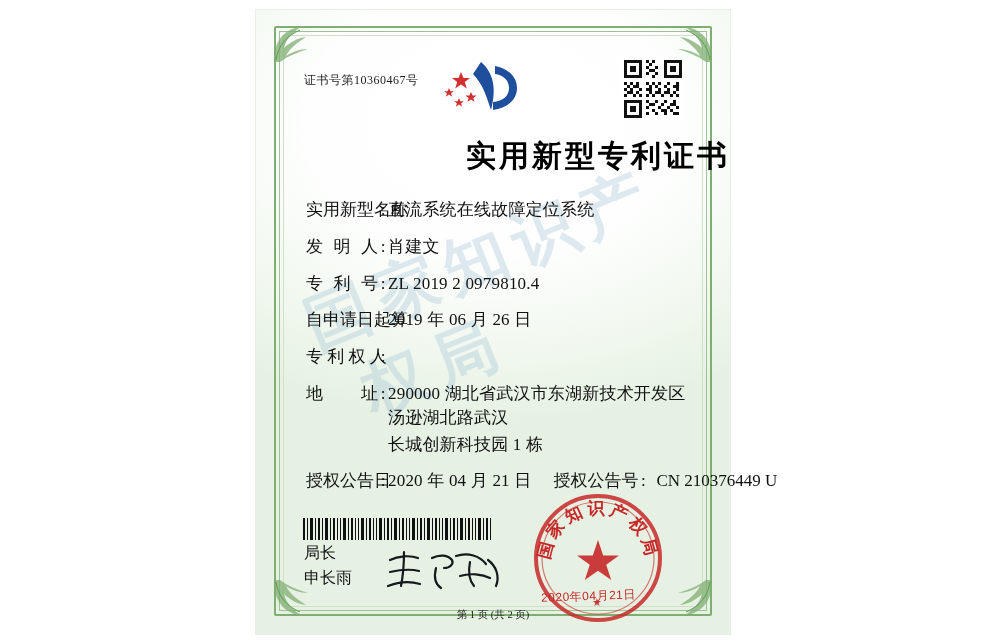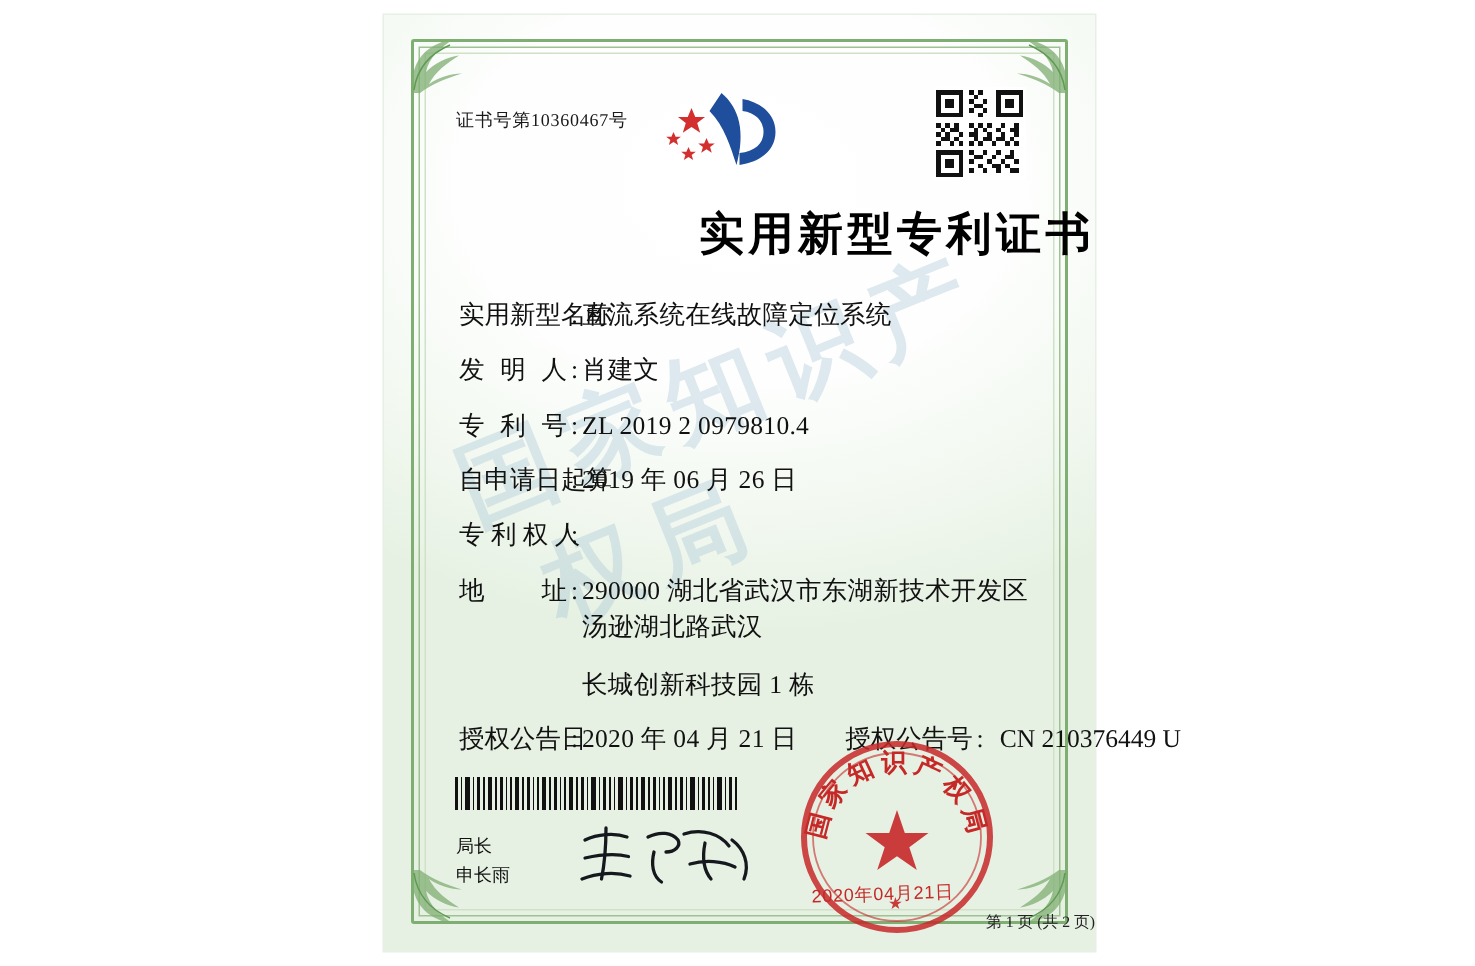--- a/index.html
+++ b/index.html
@@ -162,25 +162,25 @@
   .field-colon {
     flex: 0 0 10px;
     text-align: center;
   }
   .field-value {
     flex: 1 1 auto;
     letter-spacing: 0.2px;
   }
   .field-value .sub {
     display: block;
-    margin-top: 15px;
+    margin-top: 3px;
   }
   .field-row.dual .field-value { flex: 0 0 auto; }
   .field-label2 {
-    margin-left: 32px;
+    margin-left: 22px;
     white-space: nowrap;
     text-align: center;
   }
   .field-value2 { margin-left: 8px; white-space: nowrap; }
 
   
   .paras {
     position: absolute;
     left: 50px;
     top: 390px;
@@ -201,22 +201,22 @@
     left: 47px;
     top: 508px;
     width: 190px;
     height: 22px;
   }
 
   
   .sig-label {
     position: absolute;
     left: 48px;
-    top: 545px;
-    font-size: 12px;
+    top: 531px;
+    font-size: 16px;
     line-height: 1.55;
     color: #111;
   }
   .sig-hand {
     position: absolute;
     left: 128px;
     top: 536px;
     width: 125px;
     height: 50px;
     color: #12151a;
@@ -239,21 +239,21 @@
     letter-spacing: 0.5px;
     transform: rotate(-2deg);
     font-family: "Liberation Sans", sans-serif;
   }
 
   .page-foot {
     position: absolute;
     left: 0;
     right: 0;
     bottom: 12px;
-    text-align: right;
+    text-align: center;
     font-size: 10.5px;
     color: #222;
   }
 </style>
 </head>
 <body>
 
 <div id="certificate">
 
   <div class="paper">

